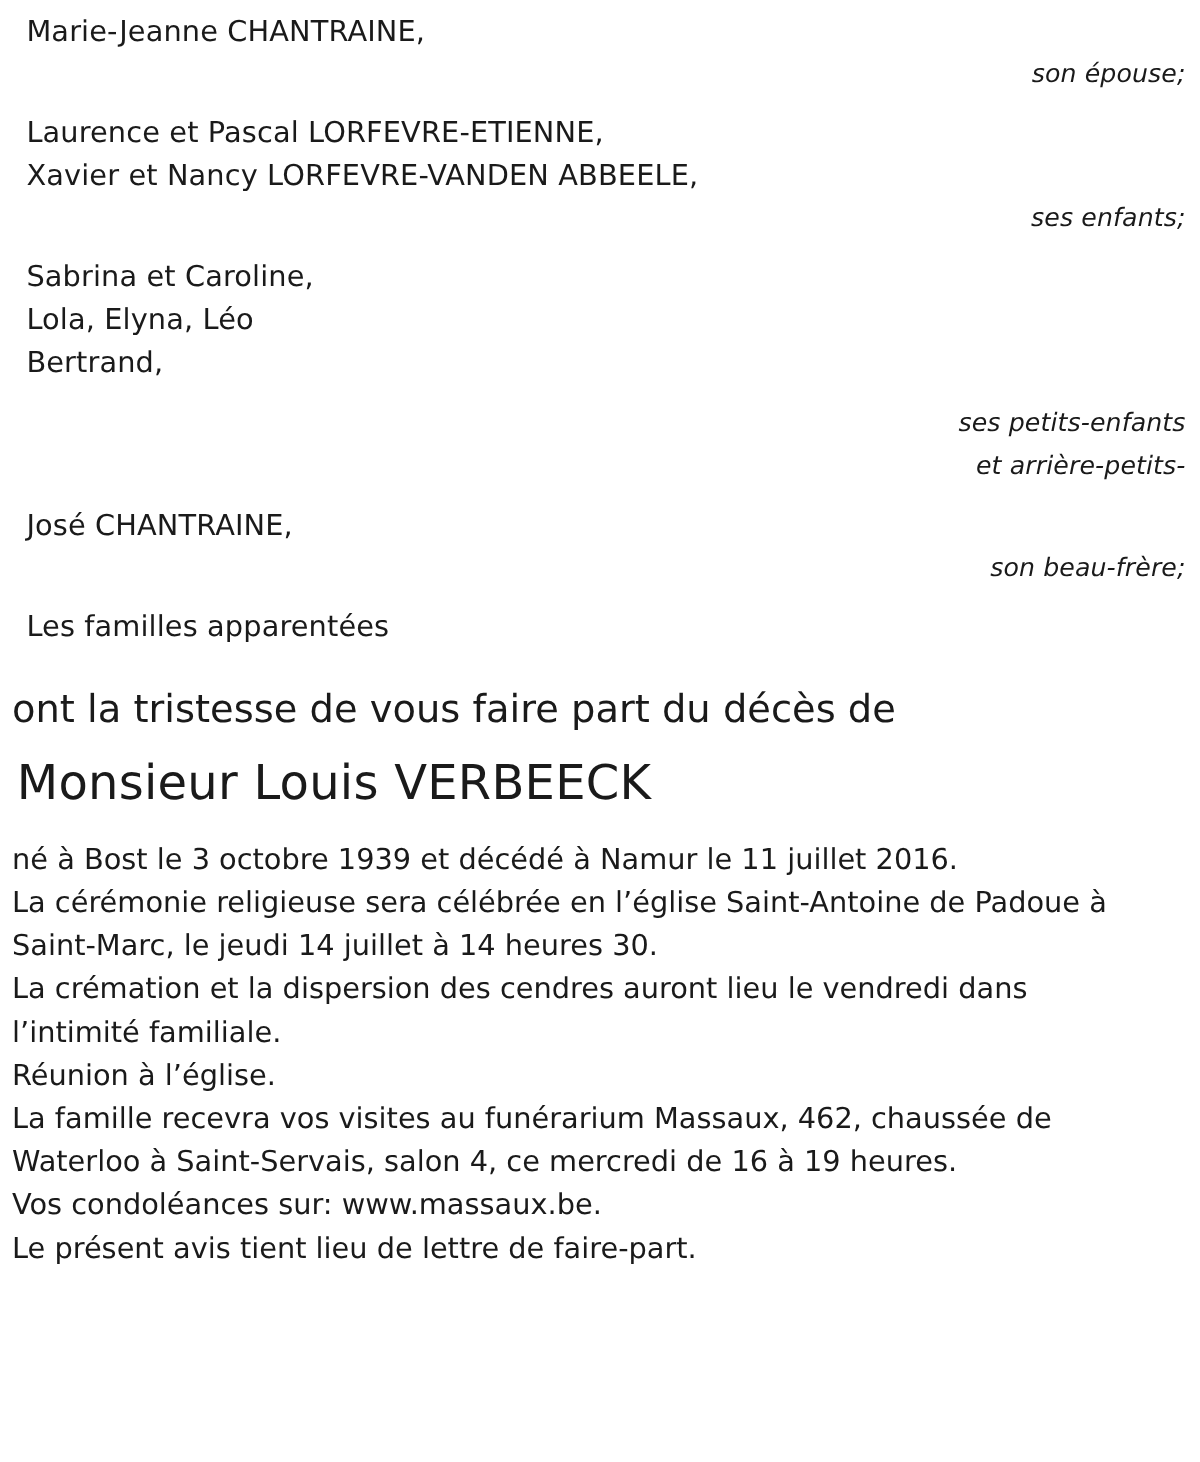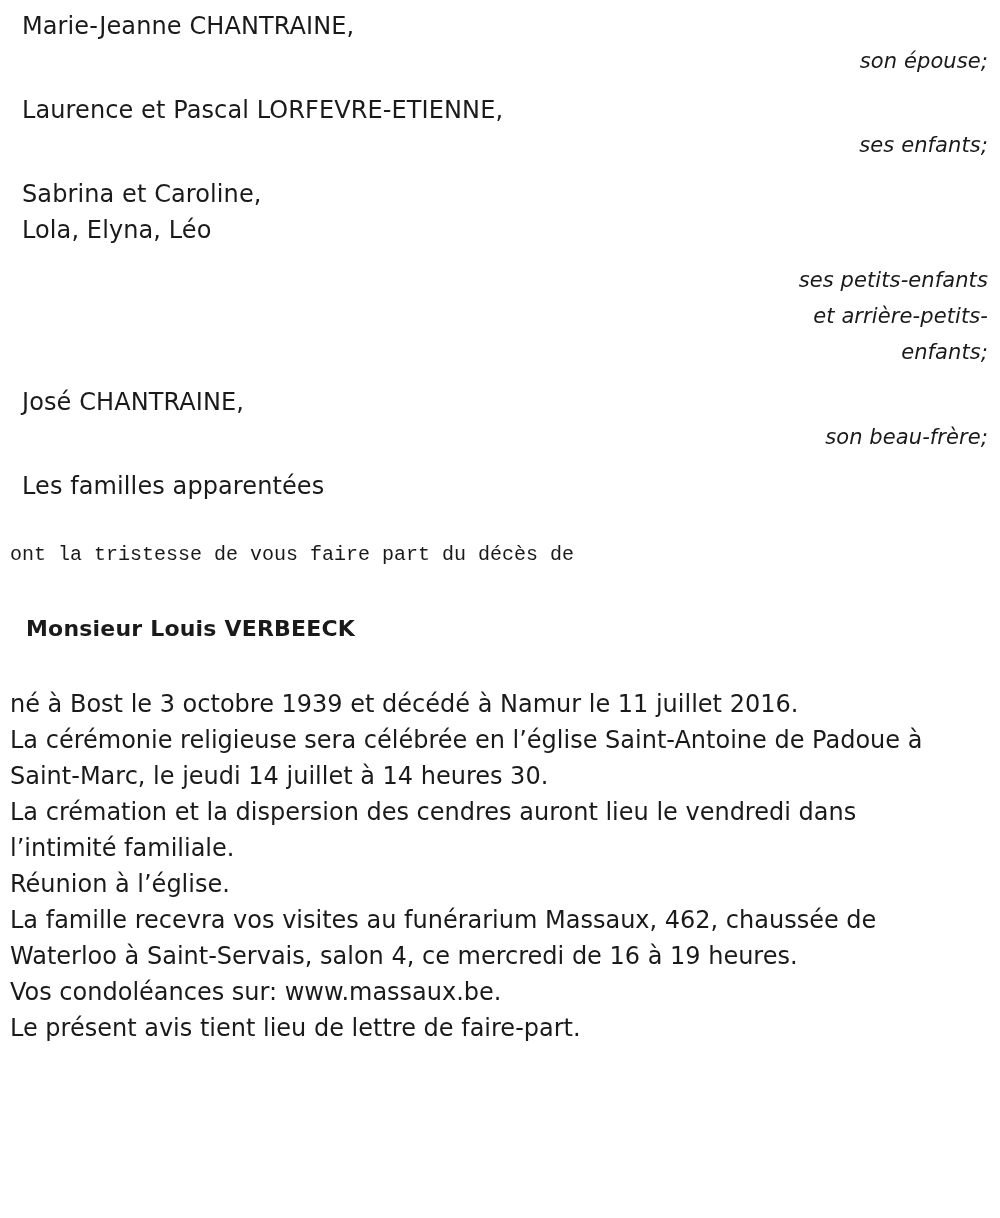--- a/index.html
+++ b/index.html
@@ -56,33 +56,32 @@
   .relation.multi {
     line-height: 36px;
   }
 
   .gap-sm { height: 14px; }
   .gap-md { height: 22px; }
   .gap-lg { height: 34px; }
 
   
   .intro {
-    font-size: 20px;
+    font-size: 32px;
     line-height: 34px;
     margin: 0;
-    font-family: Liberation Mono, monospace;
   }
 
   
   .deceased {
-    font-size: 22px;
-    font-weight: 700;
+    font-size: 40px;
+    font-weight: 400;
     line-height: 38px;
     letter-spacing: 0.2px;
-    margin: 16px;
+    margin: 4px;
   }
 
   
   .para {
     font-size: 24px;
     line-height: 36px;
     margin: 0;
     max-width: 960px;
   }
   .para.bold {
@@ -100,35 +99,36 @@
         <div class="nameline">Marie-Jeanne CHANTRAINE,</div>
       </div>
       <div class="relation">son épouse;</div>
     </div>
 
     <div class="gap-sm"></div>
 
     <div class="relgroup">
       <div class="names">
         <div class="nameline">Laurence et Pascal LORFEVRE-ETIENNE,</div>
+        <div class="nameline">Xavier et Nancy LORFEVRE-VANDEN ABBEELE,</div>
       </div>
       <div class="relation">ses enfants;</div>
     </div>
 
     <div class="gap-sm"></div>
 
     <div class="relgroup">
       <div class="names">
         <div class="nameline">Sabrina et Caroline,</div>
         <div class="nameline">Lola, Elyna, Léo</div>
+        <div class="nameline">Bertrand,</div>
       </div>
       <div class="gap-sm"></div>
       <div class="relation multi">ses petits-enfants</div>
       <div class="relation multi">et arrière-petits-</div>
-      <div class="relation multi">enfants;</div>
     </div>
 
     <div class="gap-sm"></div>
 
     <div class="relgroup">
       <div class="names">
         <div class="nameline">José CHANTRAINE,</div>
       </div>
       <div class="relation">son beau-frère;</div>
     </div>

